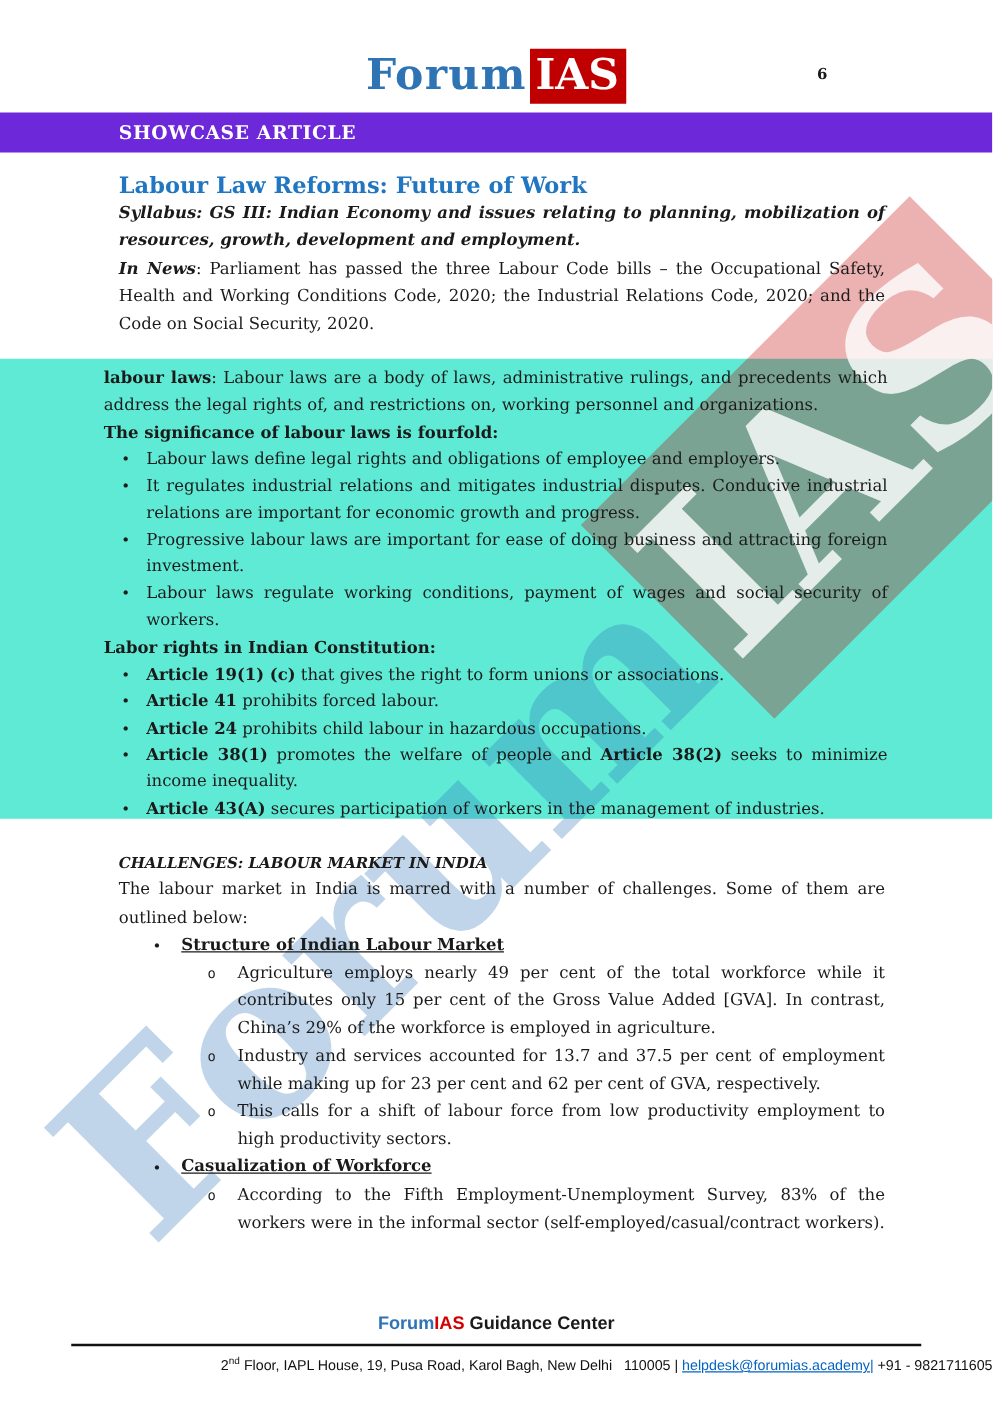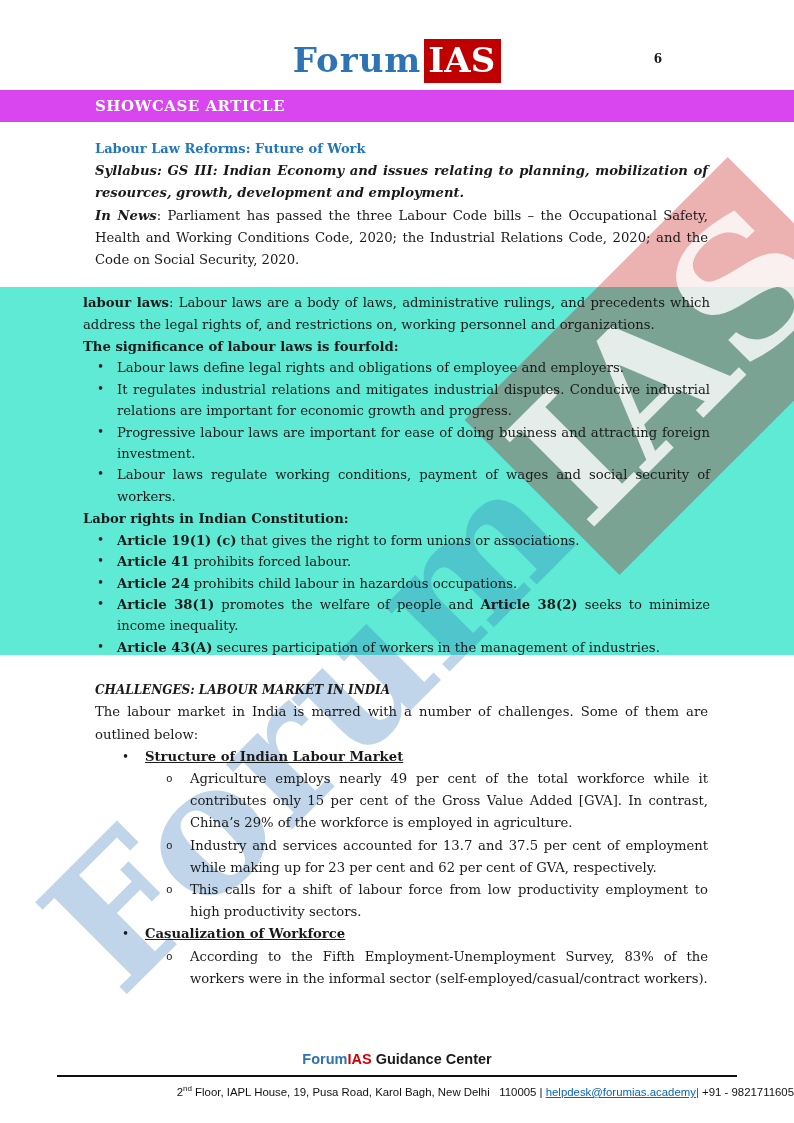--- a/index.html
+++ b/index.html
@@ -12,25 +12,25 @@
     color:#1a1a1a;
     font-size:13.2px;
   }
   
   .hdr{position:relative;height:90px;z-index:2;}
   .logo{position:absolute;left:0;right:0;top:40px;text-align:center;font-weight:bold;font-size:34px;line-height:40px;}
   .logo .lf{color:#2E74B5;letter-spacing:1px;}
   .logo .li-box{background:#C00000;color:#fff;padding:1px 6px 3px 4px;margin-left:3px;}
   .pagenum{position:absolute;right:132px;top:52px;font-size:12px;font-weight:bold;}
   
-  .banner{position:relative;z-index:2;height:32px;background:#d946ef;color:#fff;
+  .banner{position:relative;z-index:2;height:32px;background:#6d28d9;color:#fff;
     font-weight:bold;font-size:15px;line-height:32px;padding-left:95px;letter-spacing:.5px;}
   
   .article{position:relative;z-index:2;padding:16px 86px 0 95px;line-height:22.2px;}
-  .title{margin:0;font-size:13px;font-weight:bold;color:#2076C0;line-height:22.2px;}
+  .title{margin:0;font-size:18px;font-weight:bold;color:#2076C0;line-height:22.2px;}
   p{margin:0;}
   .just{text-align:justify;}
   .b{font-weight:bold;}
   .bi{font-weight:bold;font-style:italic;}
   
   .band{margin-top:16px;height:368px;background:#5eead4;overflow:hidden;}
   .band-inner{position:relative;z-index:2;padding:5px 84px 0 83px;line-height:21.4px;}
   .band-head{font-weight:bold;margin-top:1px;}
   .li{position:relative;text-align:justify;}
   .lg{padding-left:34px;}

